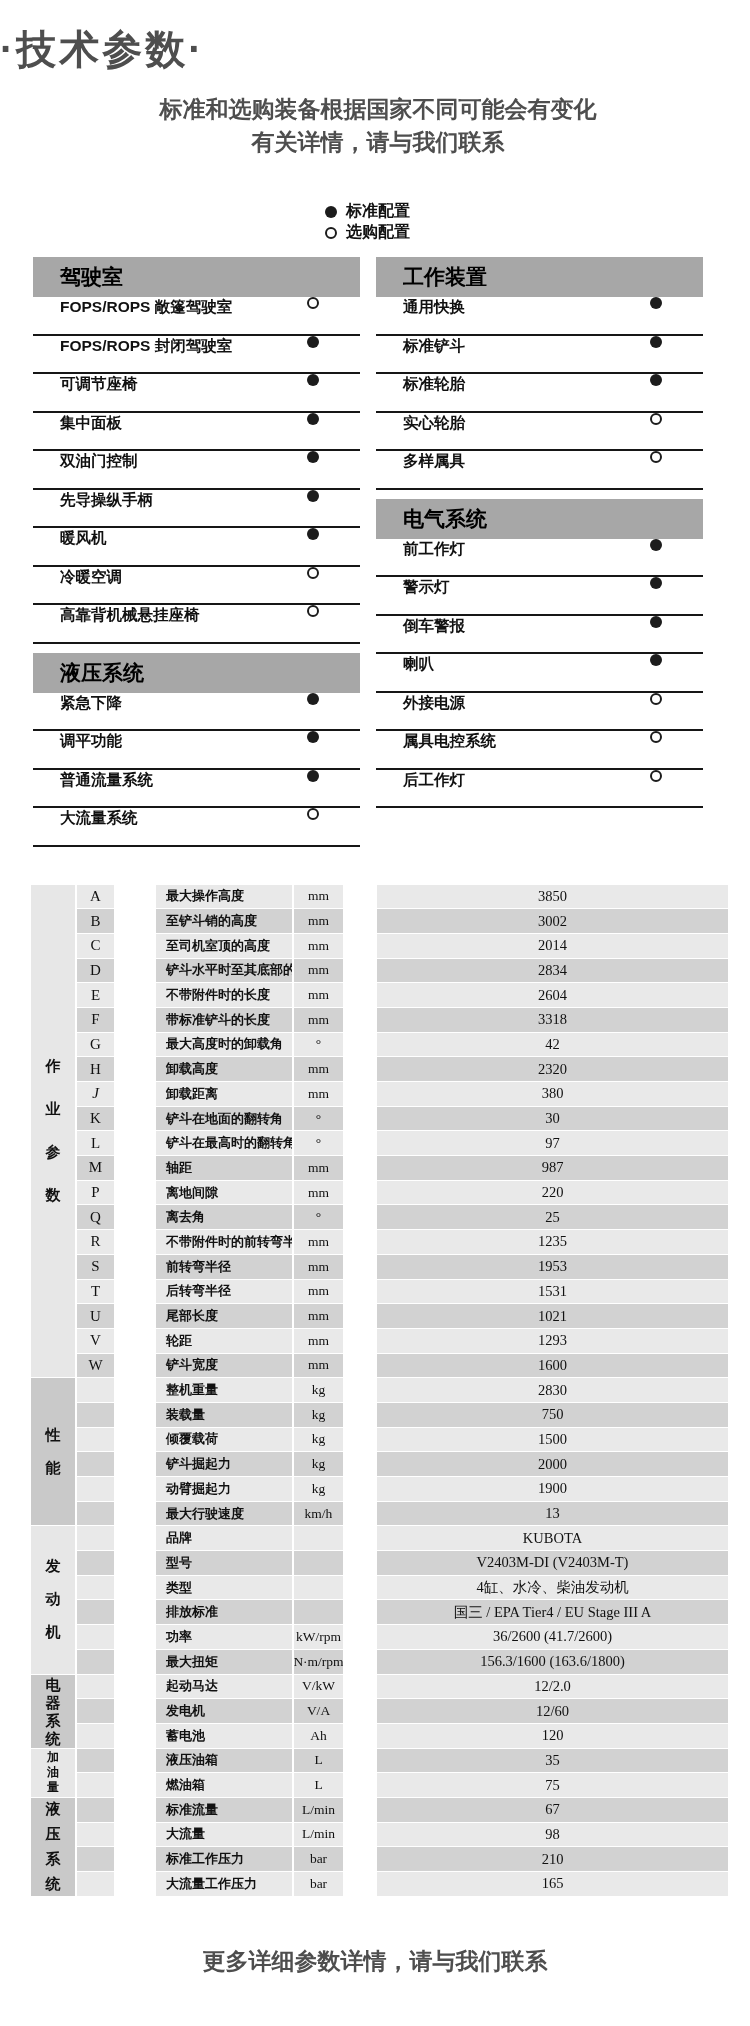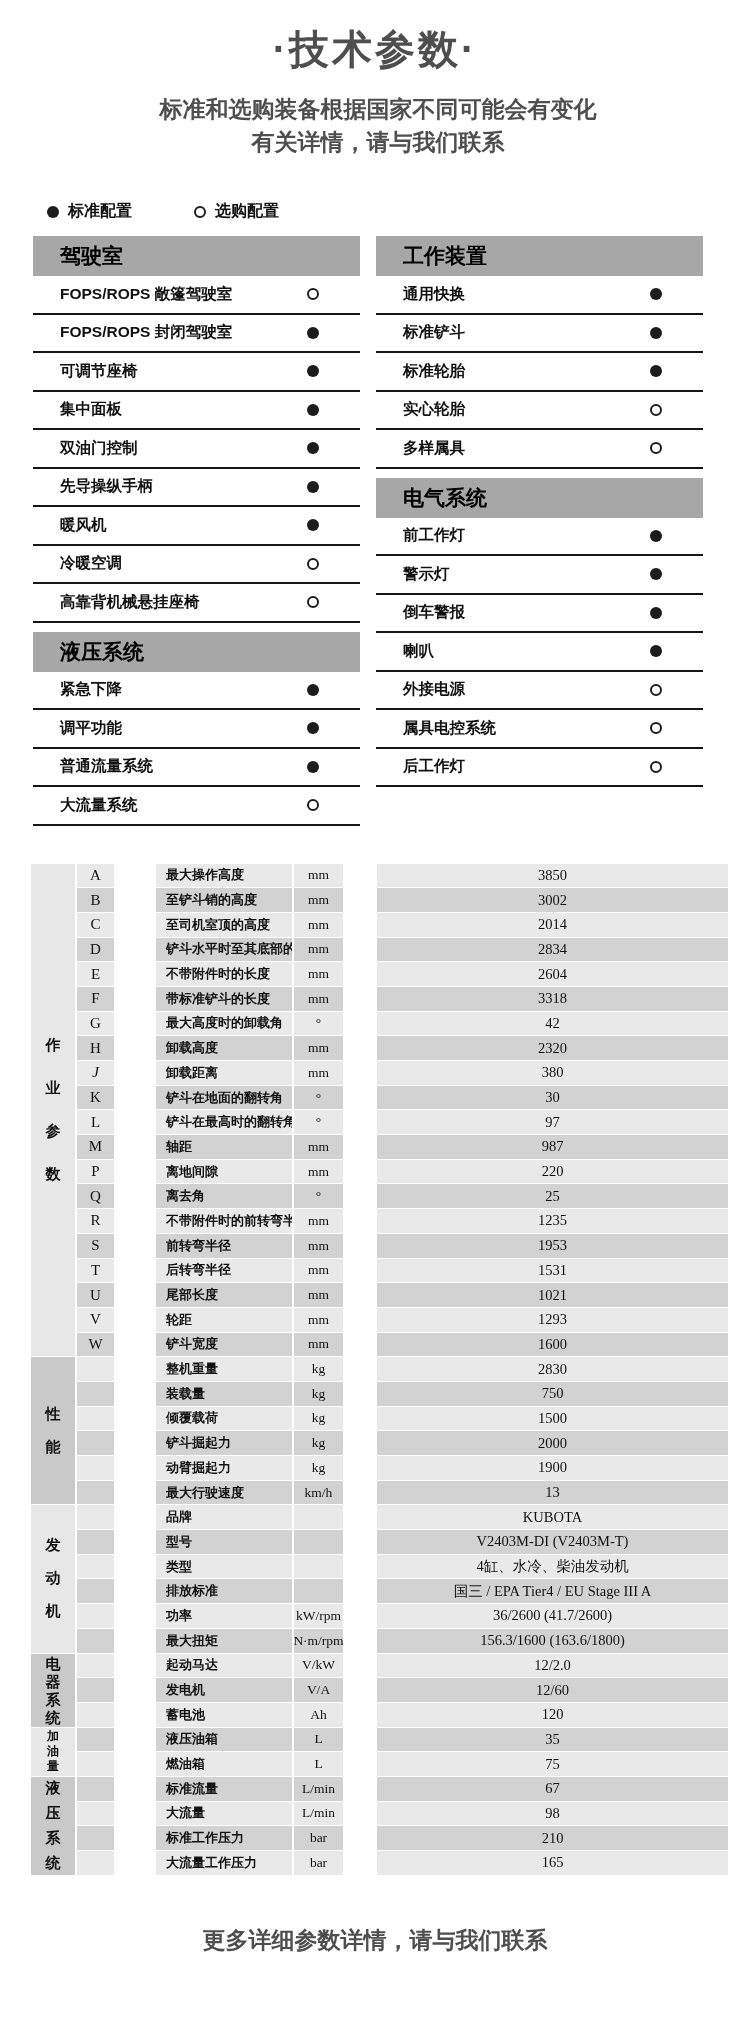--- a/index.html
+++ b/index.html
@@ -2,46 +2,46 @@
 <html><head>
 <meta charset="utf-8">
 <style>
   html,body{margin:0;padding:0;}
   body{
     width:750px;height:2026px;background:#ffffff;color:#111;
     font-family:"Liberation Sans",sans-serif;overflow:hidden;
   }
   
   .page-title{
-    margin-top:22px;text-align:center;font-size:40px;font-weight:bold;
+    margin-top:22px;font-size:40px;font-weight:bold;
     color:#4e4e4e;letter-spacing:3px;
   }
   .page-sub{
     text-align:center;font-size:23px;font-weight:bold;color:#4e4e4e;
     line-height:33px;
     padding-left:6px;
   }
   .page-sub.first{margin-top:16px;}
   
-  .legend{display:flex;align-items:center;margin:42px 0 14px 47px;}
+  .legend{display:flex;align-items:center;margin:42px 0 14px 47px;flex-direction:column;}
   .legend .item{display:flex;align-items:center;margin-right:62px;}
   .legend .txt{font-size:16px;font-weight:bold;margin-left:9px;}
   .dot{flex:0 0 auto;width:12px;height:12px;border-radius:50%;box-sizing:border-box;}
   .dot.filled{background:#1c1c1c;}
   .dot.hollow{border:2px solid #1c1c1c;background:#fff;}
   
   .equip-wrap{display:flex;margin-left:33px;width:682px;column-gap:16px;align-items:flex-start;}
   .equip-col{width:327px;}
   .sec-header{
     background:#a7a7a7;height:40px;line-height:40px;padding-left:27px;
     font-size:21px;font-weight:bold;color:#000;margin-top:9px;box-sizing:border-box;
   }
   .equip-col > .section:first-child .sec-header{margin-top:0;}
   .equip-row{
-    height:36.5px;display:flex;align-items:center;justify-content:space-between;
+    height:36.5px;display:flex;justify-content:space-between;
     border-bottom:2px solid #161616;padding:0 41px 0 27px;
   }
   .equip-row .lbl{font-size:15.5px;font-weight:bold;white-space:nowrap;}
   
   .spec-table{
     display:grid;grid-template-columns:44px 37px 176px 49px 1fr;
     grid-auto-rows:23.7px;gap:1px 2px;width:697px;margin:38px 0 0 31px;
   }
   .spec-table .cell{display:flex;align-items:center;overflow:hidden;}
   .cell-letter{justify-content:center;font-family:"Liberation Serif",serif;font-size:15px;}

